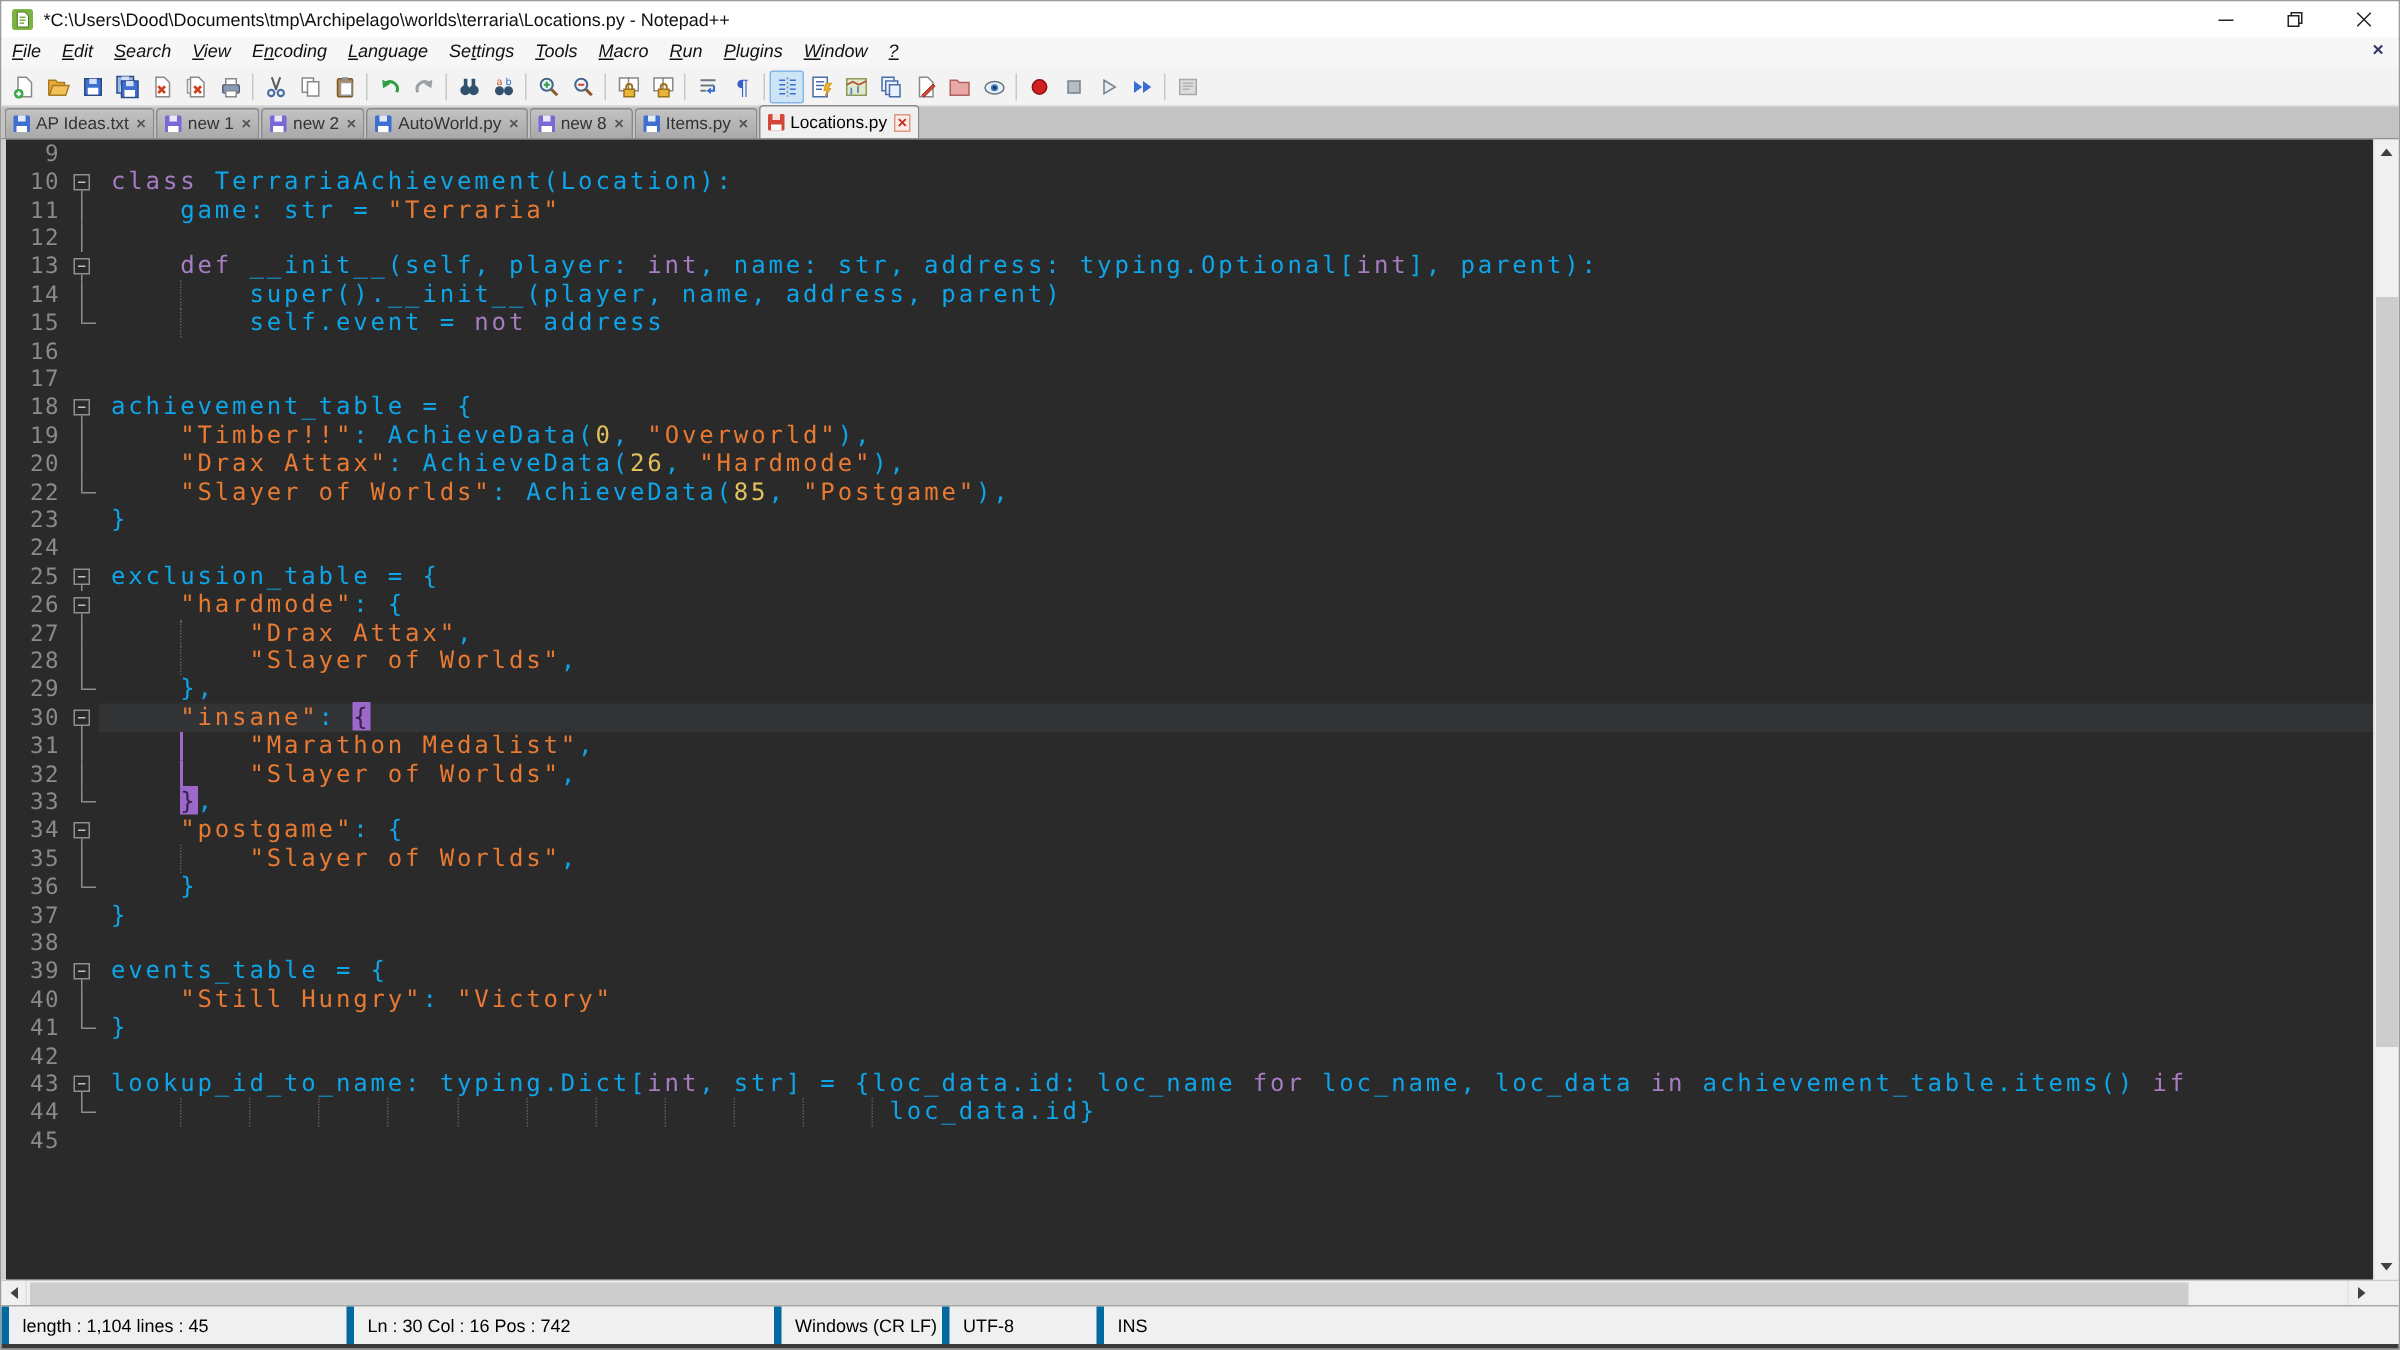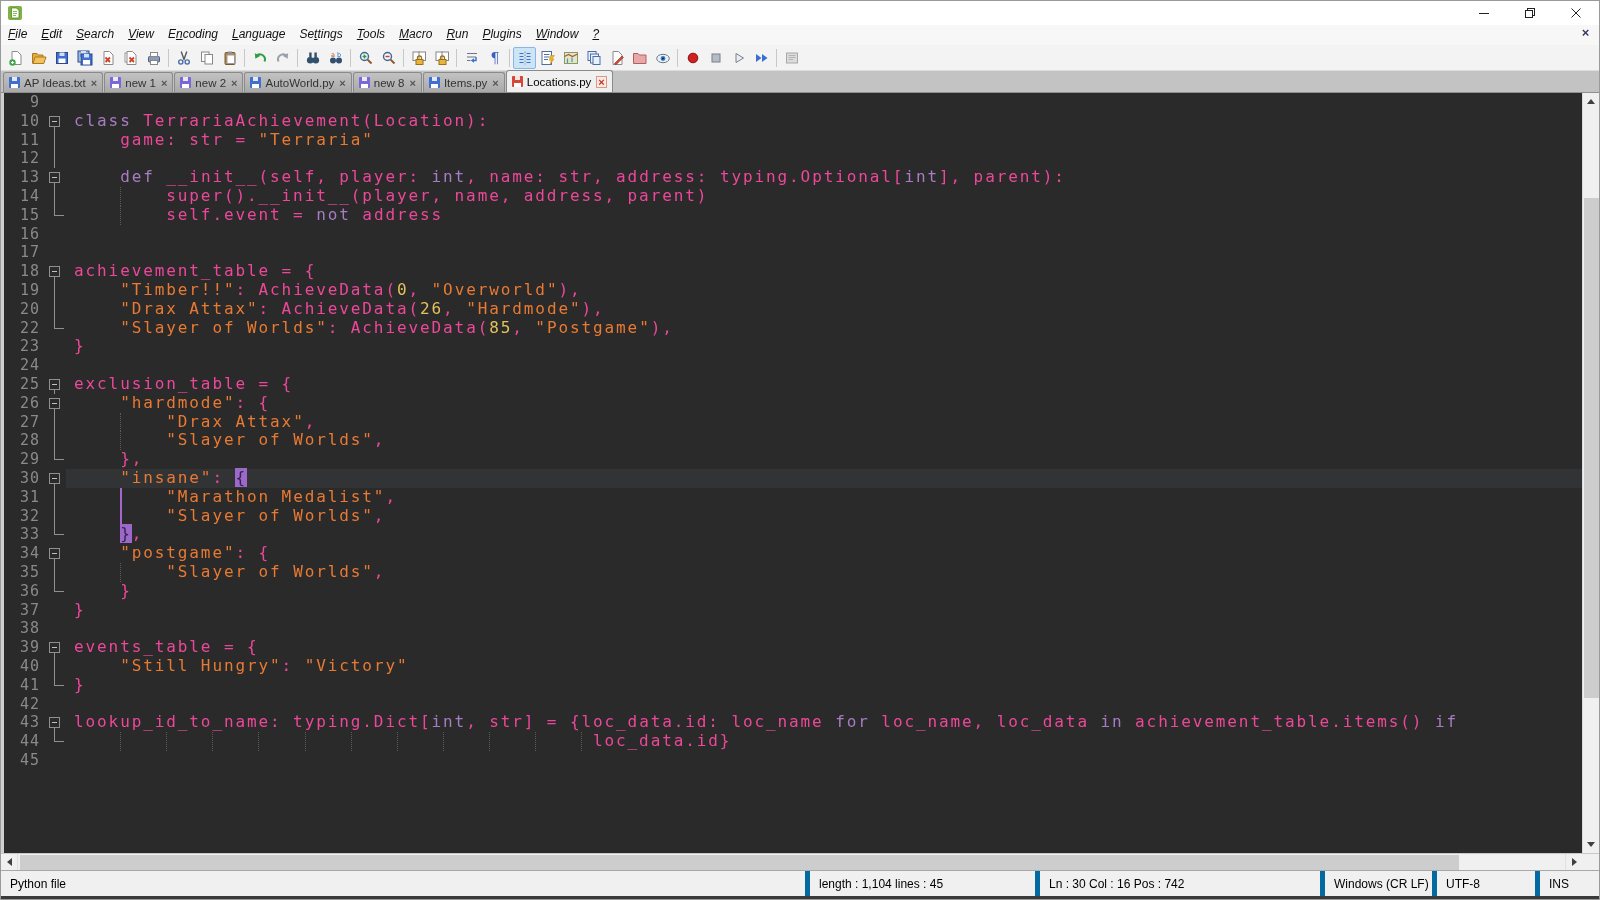--- a/index.html
+++ b/index.html
@@ -36,21 +36,21 @@
   .tab.active .tx { color:#c23321; border:1px solid #d98; background:#fbe9e4; padding:0 1px; }
 
   
   #mid { flex:1 1 auto; display:flex; min-height:0; border-left:3px solid #cfcfcf; }
   #editor { flex:1 1 auto; background:#2a2a2a; overflow:hidden; position:relative; }
   .ln { display:flex; height:18.8px; line-height:18.8px; font-family:"DejaVu Sans Mono", monospace; font-size:16px; letter-spacing:1.9px; }
   .lnum { width:40px; padding-right:4px; text-align:right; color:#8a8a8a; font-size:15px; letter-spacing:1px; flex:0 0 auto; }
   .fold { width:22px; position:relative; flex:0 0 auto; }
   .code { flex:1 1 auto; white-space:pre; position:relative; padding-left:8px; color:#d2d2d2; }
   .ln.cur .code { background:#323335; }
-  .t-d { color:#ec4899; } .t-k { color:#a77cc2; } .t-s { color:#e87a33; } .t-n { color:#e2c15c; }
+  .t-d { color:#0ea5e9; } .t-k { color:#a77cc2; } .t-s { color:#e87a33; } .t-n { color:#e2c15c; }
   .t-b { background:#9c68c9; color:#35224e; }
   .guide { position:absolute; top:0; bottom:0; width:0; border-left:1px dotted #5c5c5c; }
   .guide.purple { border-left:2px solid #a368c9; }
   .fbox { position:absolute; left:5px; top:4px; width:11px; height:11px; border:1px solid #8f8f8f; background:#2a2a2a; }
   .fminus { position:absolute; left:2px; top:4px; width:5px; height:1px; background:#c0c0c0; }
   .fv { position:absolute; left:10px; width:1px; background:#8f8f8f; }
   .fh { position:absolute; left:11px; top:9px; width:9px; height:1px; background:#8f8f8f; }
 
   
   #vscroll { width:17px; background:#f0f0f0; border-left:1px solid #dcdcdc; position:relative; flex:0 0 auto; }
@@ -79,20 +79,21 @@
 <div id="win">
 
   <div id="titlebar">
     <span id="app-icon">
       <svg width="16" height="16" viewBox="0 0 16 16">
           <rect x="1" y="1" width="14" height="14" rx="2" fill="#7cb342"></rect>
           <path d="M4.5 3h5L12 5.5V13h-7.5z" fill="#fff" stroke="#4a7a22" stroke-width="0.7"></path>
           <path d="M6 6.5h4M6 8.5h4M6 10.5h3" stroke="#7cb342" stroke-width="0.9"></path>
         </svg>
     </span>
+    <span id="title-text">*C:\Users\Dood\Documents\tmp\Archipelago\worlds\terraria\Locations.py - Notepad++</span>
     <div id="win-controls">
       <span class="winbtn">
           <svg width="12" height="12" viewBox="0 0 12 12">
             <path d="M1 6.5h10" stroke="#222" stroke-width="1"></path>
           </svg>
         </span>
       <span class="winbtn">
           <svg width="12" height="12" viewBox="0 0 12 12">
             <rect x="3.5" y="1.5" width="7" height="7" fill="none" stroke="#222"></rect>
             <rect x="1.5" y="3.5" width="7" height="7" fill="#fff" stroke="#222"></rect>
@@ -701,21 +702,20 @@
     <div id="htrack">
         <div id="hthumb"></div>
       </div>
     <div class="harrow" style="border-left:1px solid #e0e0e0;border-right:none;">
         <span class="tri-right"></span>
       </div>
     <div id="hcorner"></div>
   </div>
 
   <div id="statusbar">
-    <div class="sb" id="sb-doctype">Python file</div>
     <div class="sb" id="sb-length">length : 1,104    lines : 45</div>
     <div class="sb" id="sb-pos">Ln : 30    Col : 16    Pos : 742</div>
     <div class="sb" id="sb-eol">Windows (CR LF)</div>
     <div class="sb" id="sb-enc">UTF-8</div>
     <div class="sb" id="sb-ins">INS</div>
   </div>
   <div id="bottom-edge"></div>
 </div>
 
 </body></html>

